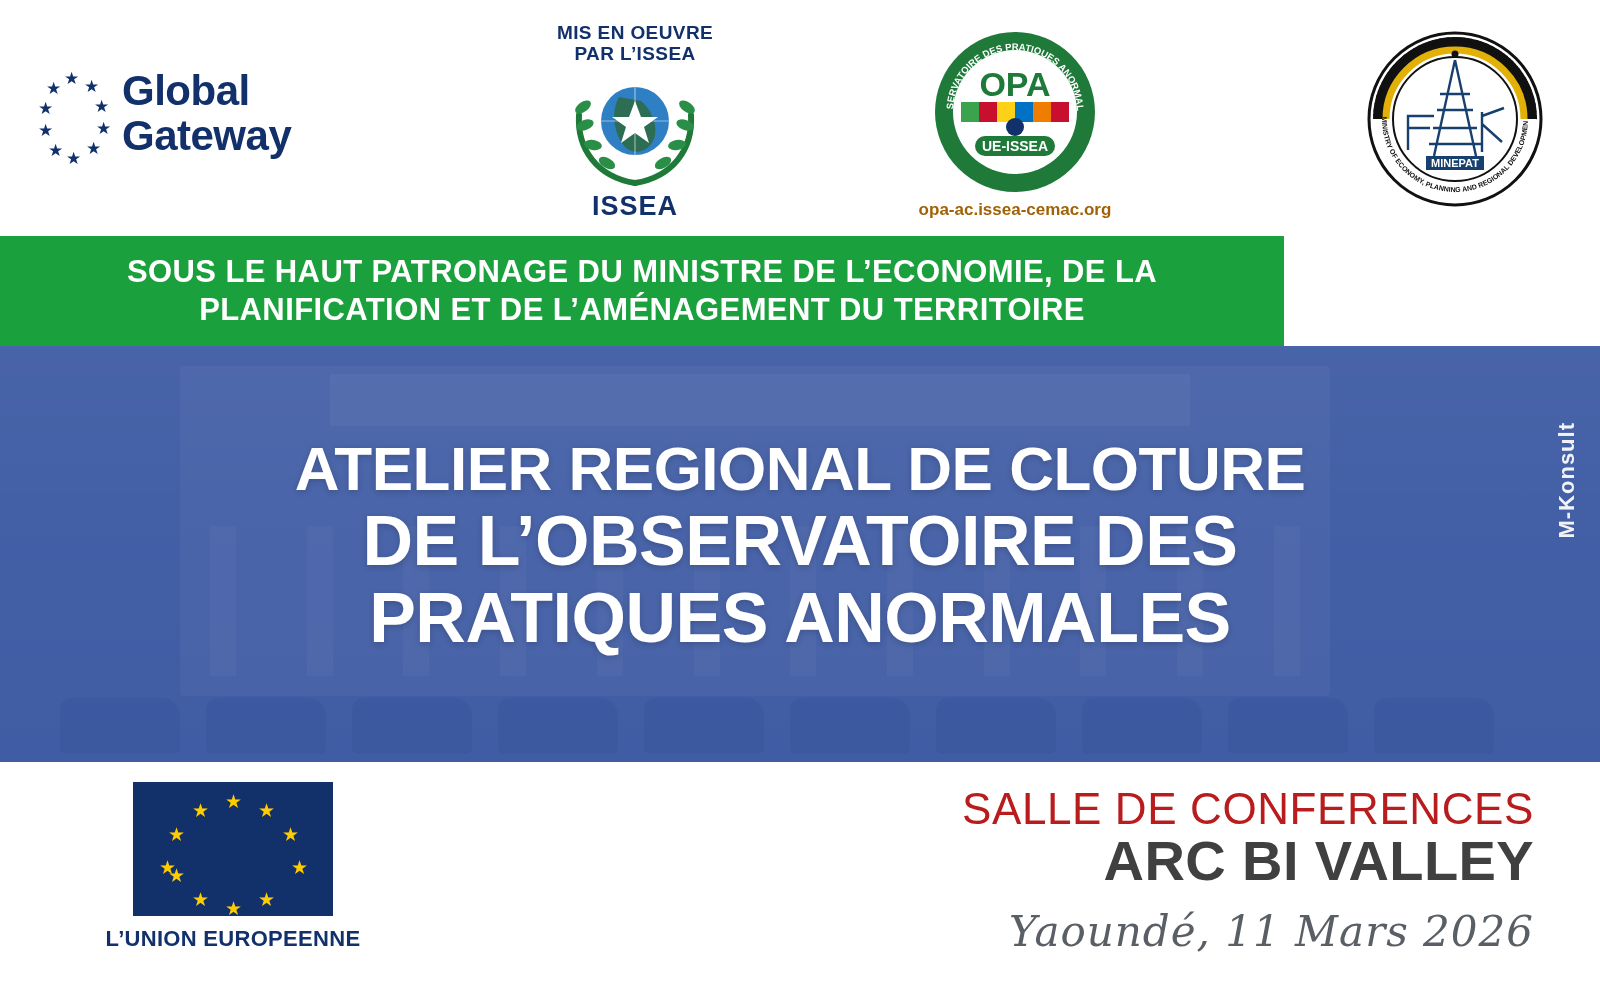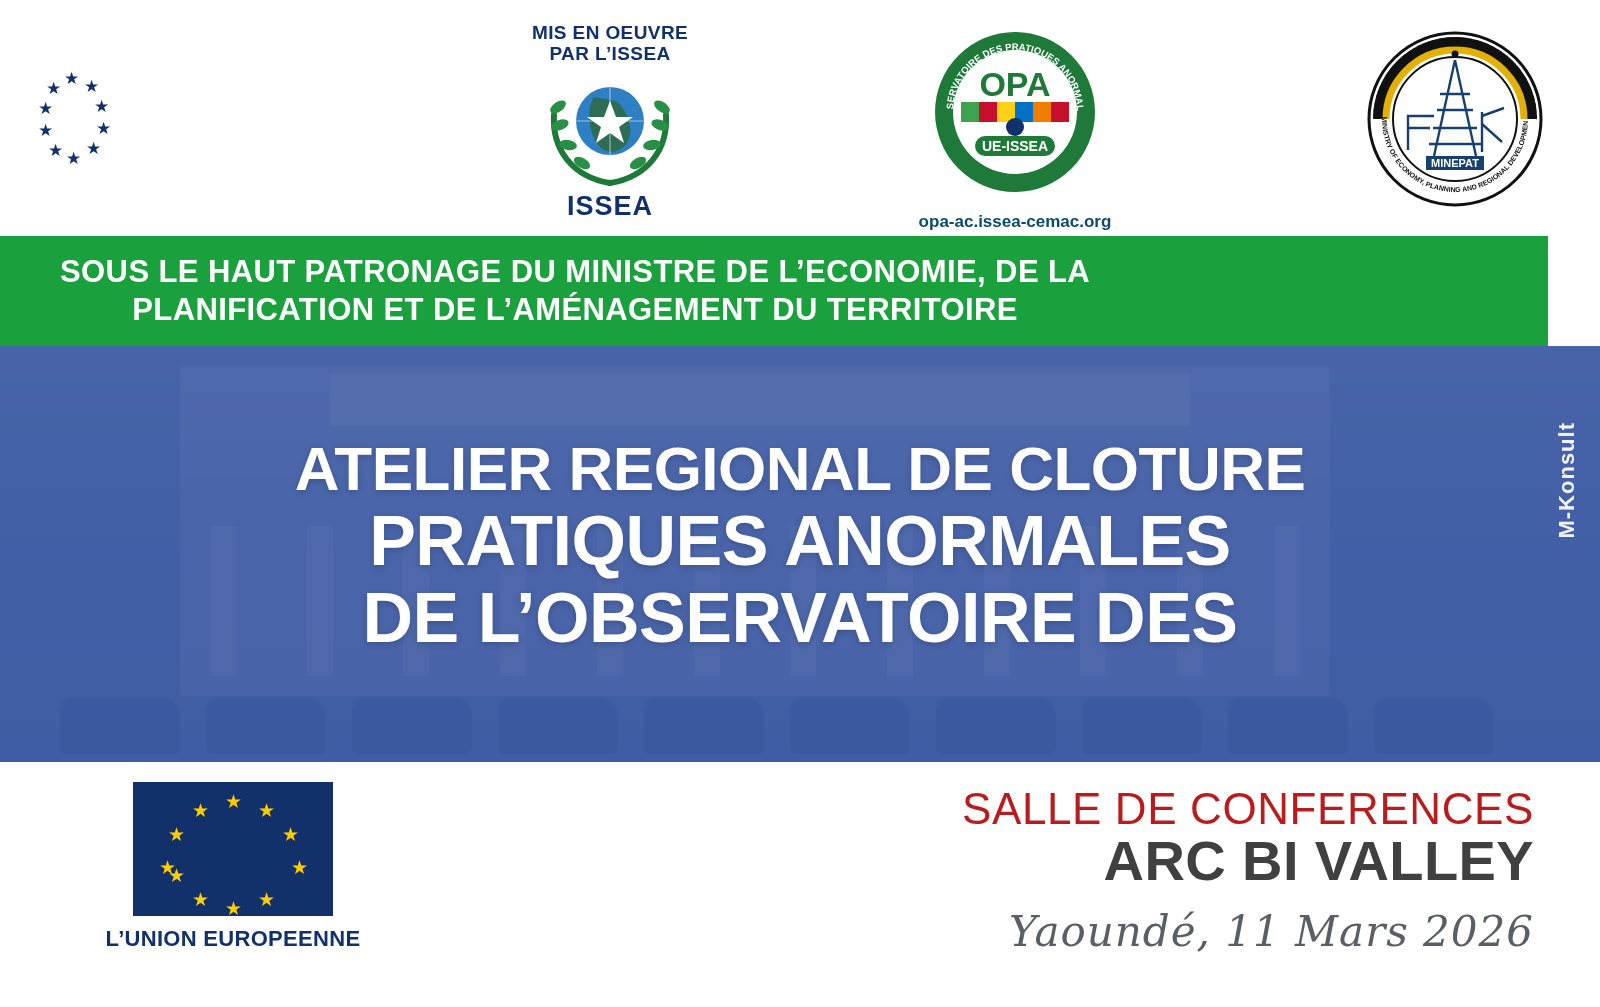--- a/index.html
+++ b/index.html
@@ -50,21 +50,21 @@
     color: #12316b;
     font-weight: bold;
     font-size: 42px;
     line-height: 1.06;
     letter-spacing: -0.5px;
   }
 
   
   .cemac {
     position: absolute;
-    left: 505px; top: 22px;
+    left: 530px; top: 22px;
     width: 210px;
     text-align: center;
   }
   .cemac-top {
     color: #12316b;
     font-weight: bold;
     font-size: 19px;
     letter-spacing: 0.4px;
     line-height: 1.12;
   }
@@ -87,42 +87,43 @@
     left: 900px; top: 28px;
     width: 230px;
     text-align: center;
   }
   .opa-badge {
     position: relative;
     width: 168px; height: 168px;
     margin: 0 auto;
   }
   .opa-url {
-    color: #0c4a6e;
+    color: #a16207;
     font-weight: bold;
     font-size: 17px;
-    margin-top: 16px;
+    margin-top: 4px;
   }
 
   
   .minepat {
     position: absolute;
     left: 1360px; top: 24px;
     width: 190px; height: 190px;
   }
 
   
   .green-band {
     position: absolute;
     top: 236px; left: 0;
-    width: 1548px;
+    width: 1284px;
     height: 110px;
     background: #1aa03c;
     display: flex;
     align-items: center;
+    justify-content: center;
     text-align: center;
   }
   .green-band-text {
     color: #ffffff;
     font-weight: bold;
     font-size: 31px;
     line-height: 1.22;
     letter-spacing: 0.4px;
     padding: 0 60px;
   }
@@ -293,20 +294,24 @@
         <span style="left:26px; top:2px;">★</span>
         <span style="left:46px; top:10px;">★</span>
         <span style="left:8px;  top:12px;">★</span>
         <span style="left:56px; top:30px;">★</span>
         <span style="left:0px;  top:32px;">★</span>
         <span style="left:58px; top:52px;">★</span>
         <span style="left:0px;  top:54px;">★</span>
         <span style="left:48px; top:72px;">★</span>
         <span style="left:10px; top:74px;">★</span>
         <span style="left:28px; top:82px;">★</span>
+      </div>
+      <div class="gg-text">
+        <div>Global</div>
+        <div>Gateway</div>
       </div>
     </div>
 
     <div class="cemac">
       <div class="cemac-top">MIS EN OEUVRE</div>
       <div class="cemac-top">PAR L’ISSEA</div>
       <div class="cemac-emblem">
         <svg viewBox="0 0 148 118" width="148" height="118" aria-hidden="true">
 
           <path d="M74 112 C36 106, 16 78, 18 44" stroke="#1f7a3a" stroke-width="6" fill="none" stroke-linecap="round"></path>
@@ -429,22 +434,22 @@
           <i></i>
           <i></i>
           <i></i>
           <i></i>
       </div>
     </div>
     <div class="hero-tint"></div>
 
     <div class="hero-title">
       <div class="l">ATELIER REGIONAL DE CLOTURE</div>
+      <div class="l big">DE L’OBSERVATOIRE DES</div>
       <div class="l big">PRATIQUES ANORMALES</div>
-      <div class="l big">DE L’OBSERVATOIRE DES</div>
     </div>
 
     <div class="credit">M-Konsult</div>
   </div>
 
   <div class="bottom">
 
     <div class="eu">
       <div class="eu-flag">
         <span style="left:92px; top:10px;">★</span>

